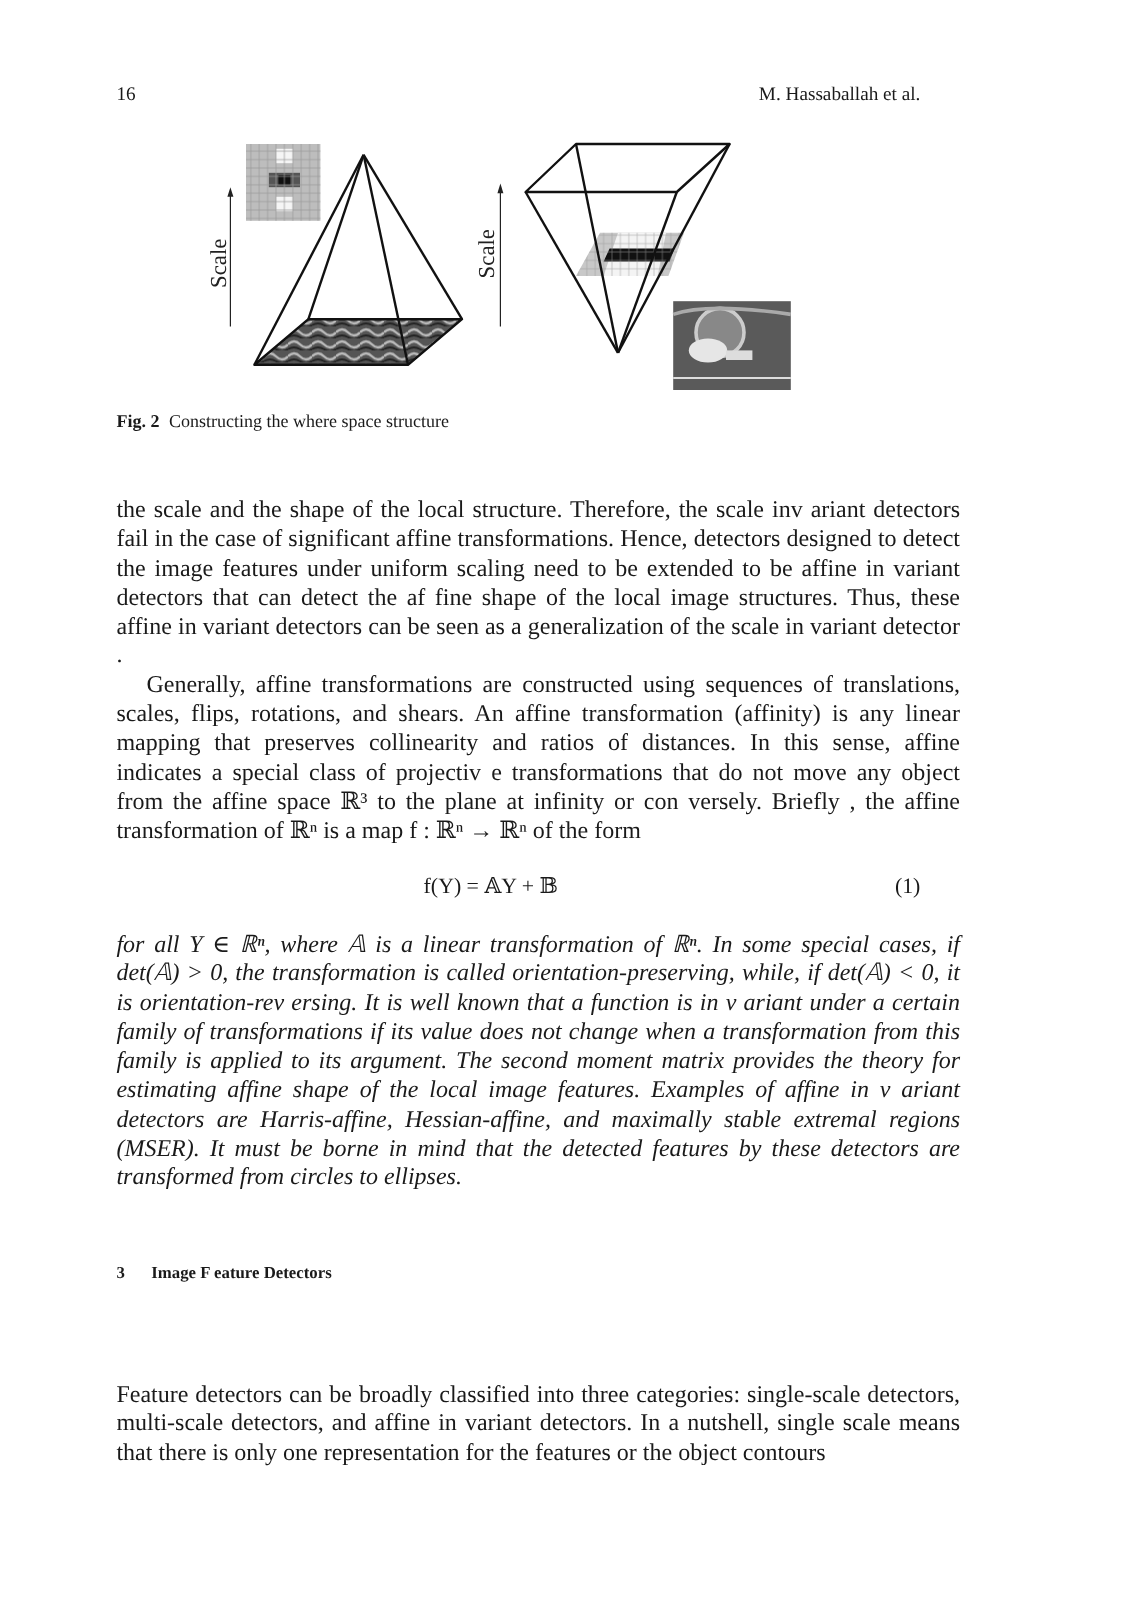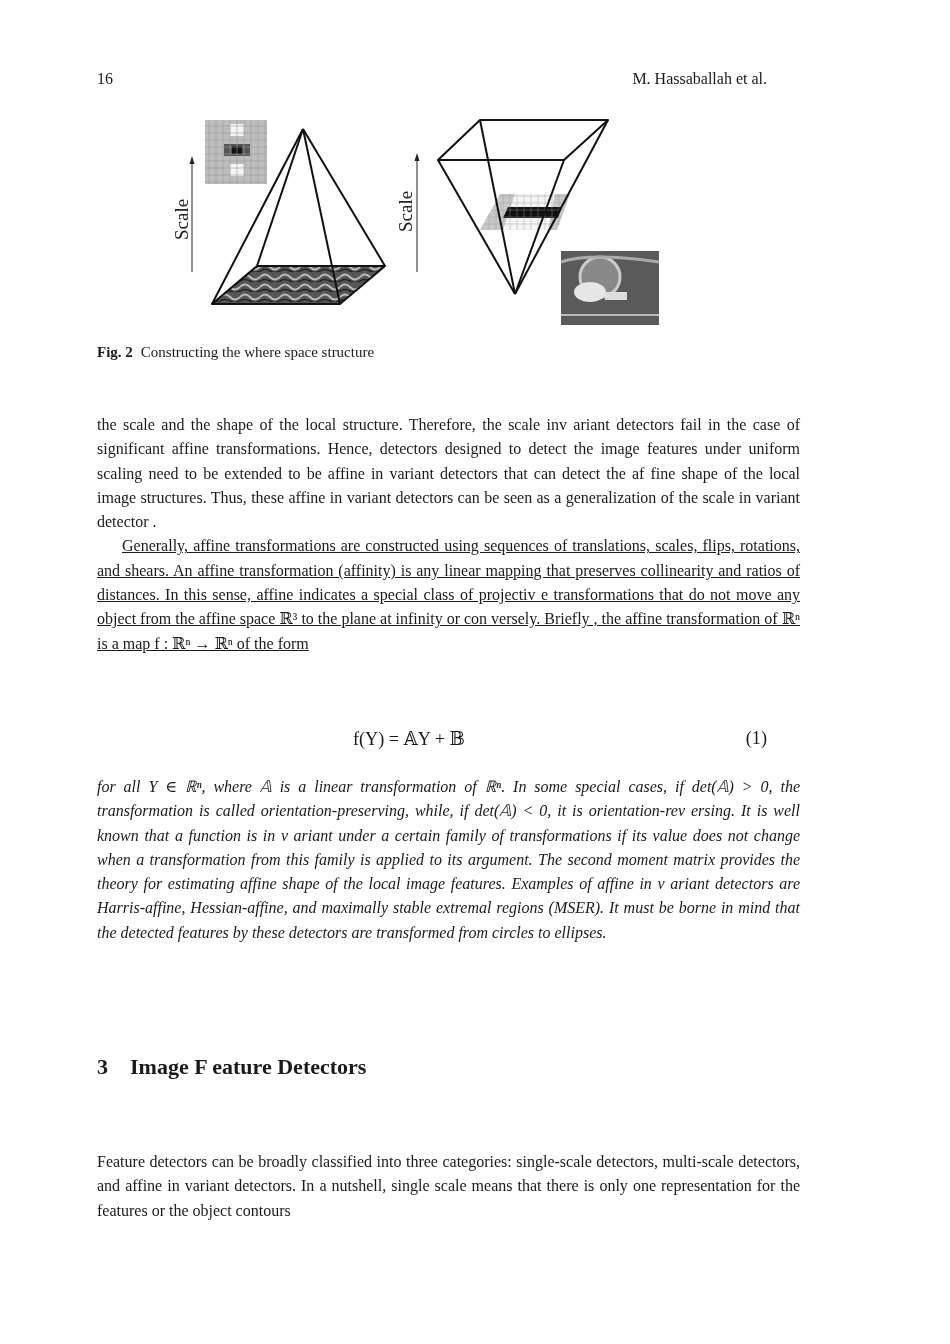--- a/index.html
+++ b/index.html
@@ -4,27 +4,27 @@
 <style>
   html, body { margin: 0; padding: 0; background: #ffffff; }
   body { width: 950px; height: 1344px; position: relative; overflow: hidden;
          font-family: "Liberation Serif", "DejaVu Serif", serif; color: #1a1a1a; }
   .page { position: absolute; left: 0; top: 0; width: 950px; height: 988px; }
   .header-left { position: absolute; left: 97px; top: 70px; font-size: 16px; }
   .header-right { position: absolute; right: 183px; top: 70px; font-size: 16px; margin-left: 39px; }
   .figure { position: absolute; left: 160px; top: 112px; width: 560px; height: 220px; }
   .caption { position: absolute; left: 97px; top: 344px; font-size: 15px; }
   .caption b { font-weight: bold; margin-right: 8px; text-align: center; }
-  .body-text { position: absolute; left: 97px; width: 703px; font-size: 16px; line-height: 24.3px; text-align: justify; }
+  .body-text { position: absolute; left: 97px; width: 703px; font-size: 20px; line-height: 24.3px; text-align: justify; }
   .body-text p { margin: 0; }
-  .indent { text-indent: 25px; text-decoration: underline; }
+  .indent { text-indent: 25px; }
   .equation { position: absolute; left: 97px; top: 728px; width: 670px; font-size: 18.2px; }
   .eq-body { position: absolute; left: 256px; font-style: normal; }
   .eq-num { position: absolute; right: 0; }
-  .section-heading { position: absolute; left: 97px; top: 1054px; font-size: 22px; font-weight: bold; }
+  .section-heading { position: absolute; left: 97px; top: 1054px; font-size: 14px; font-weight: bold; }
   .section-heading .num { margin-right: 22px; }
   .svg-fig { width: 560px; height: 220px; }
 </style>
 </head>
 <body>
 
 <div class="page">
 
   <div class="header-left">16</div>
   <div class="header-right">M. Hassaballah et al.</div>

